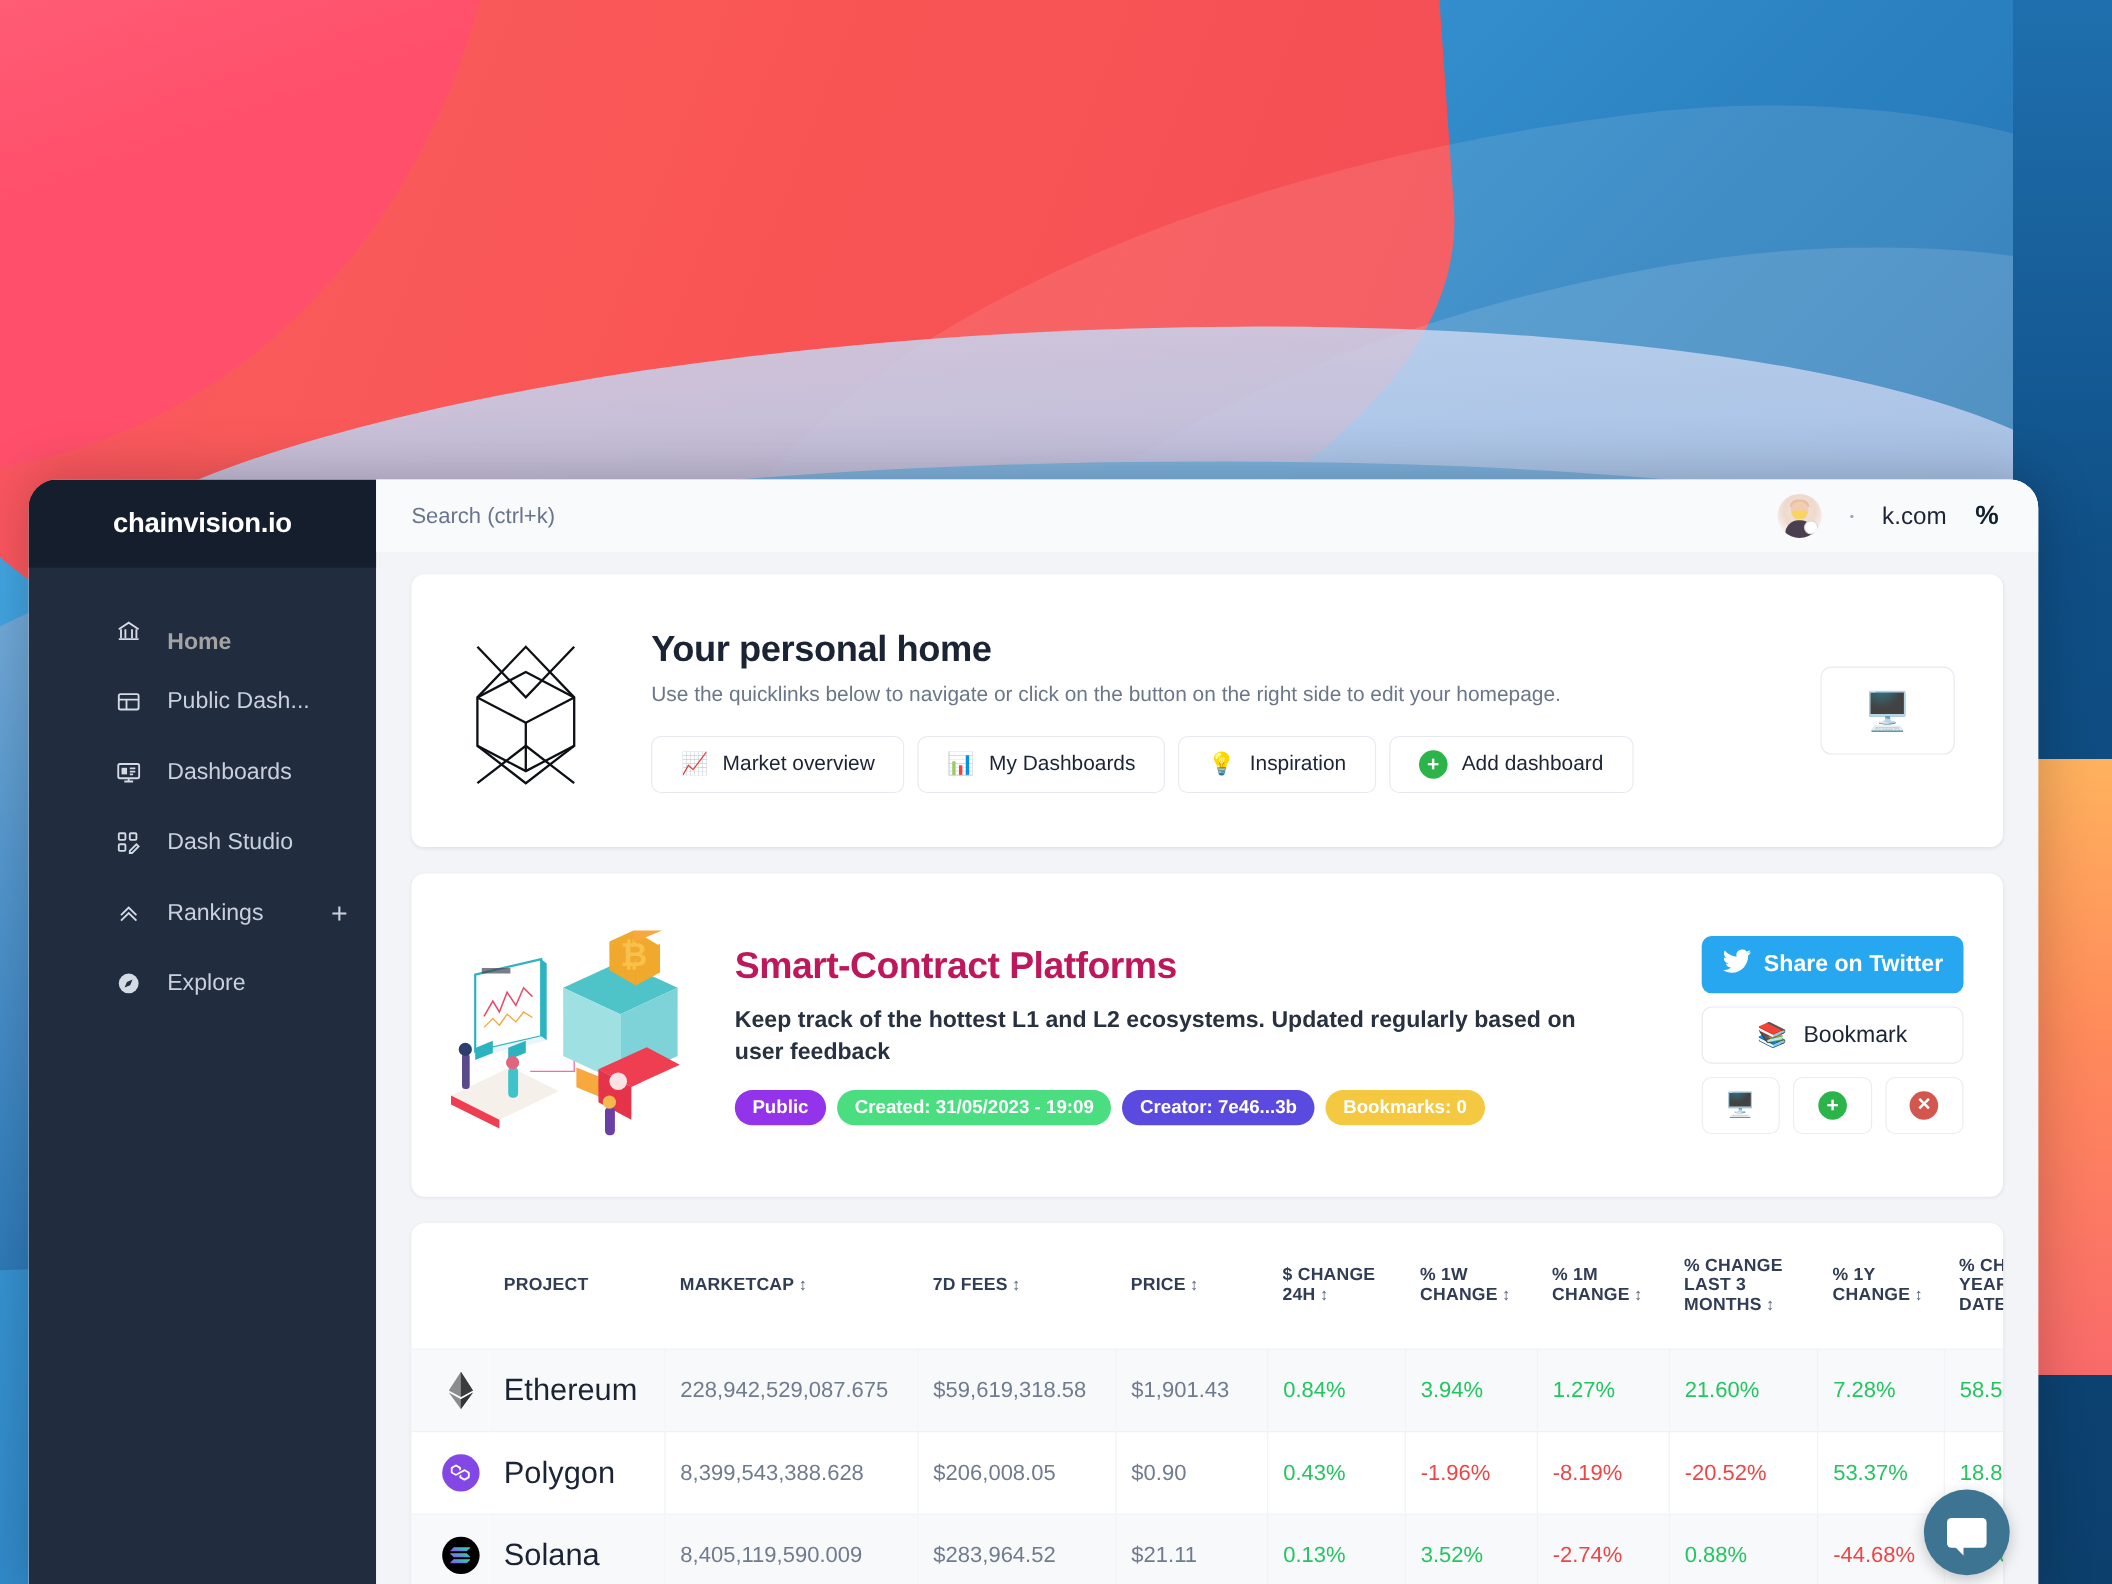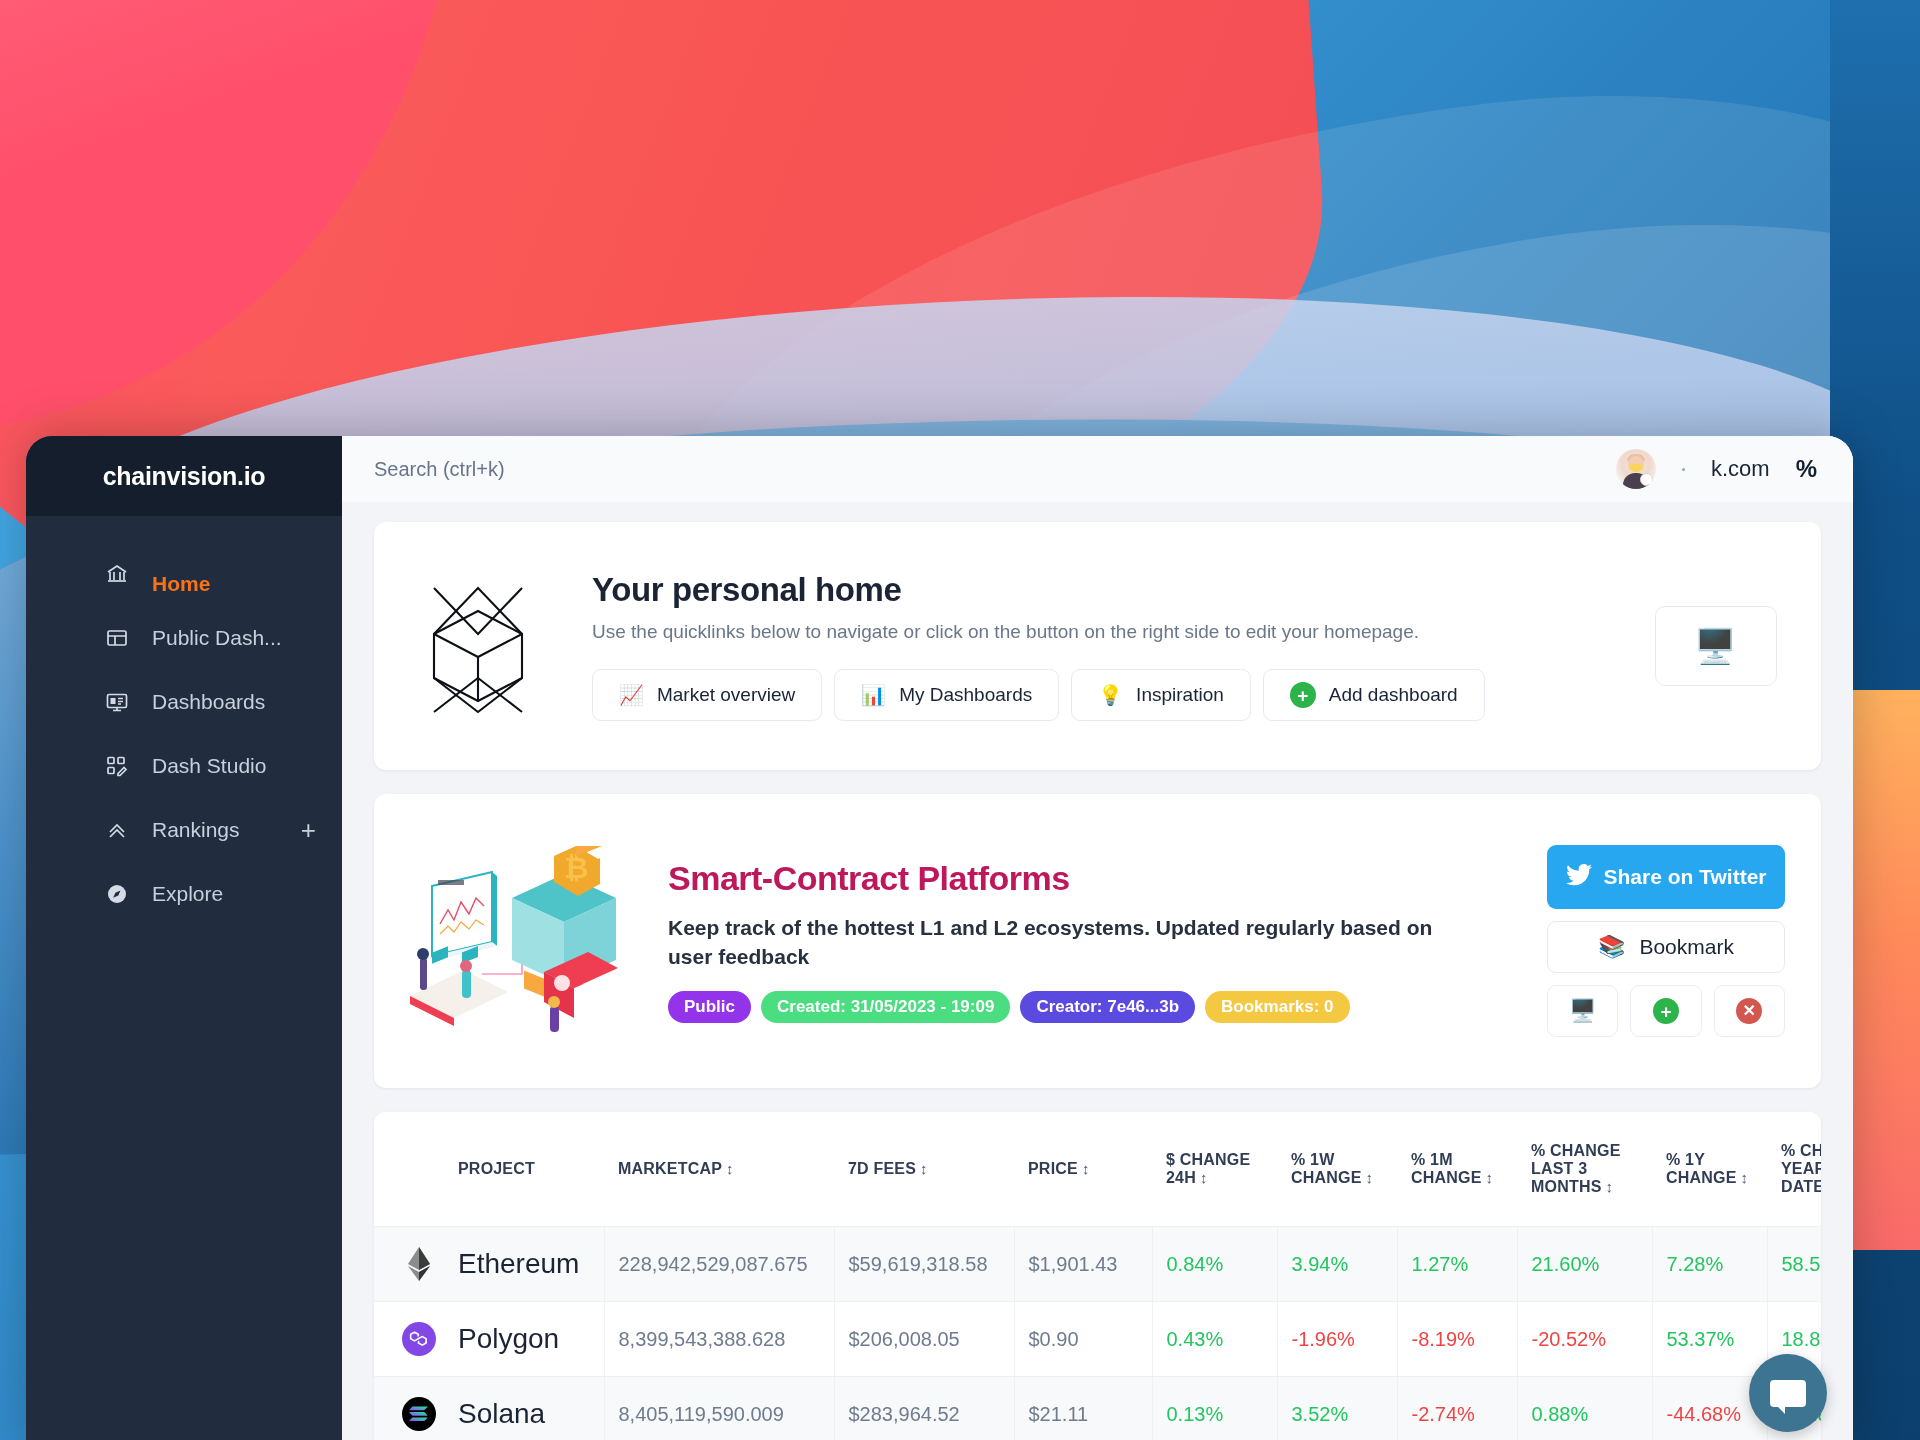--- a/index.html
+++ b/index.html
@@ -130,21 +130,21 @@
     cursor: pointer;
   }
   .nav-item .nav-icon {
     position: absolute;
     left: 78px;
     width: 26px; height: 26px;
     display: flex; align-items: center; justify-content: center;
     color: #d5dbe5;
   }
   .nav-item .nav-label { margin-left: 48px; white-space: nowrap; }
-  .nav-item.active .nav-label { color: #f97316; font-weight: bold; margin-top: 20px; }
+  .nav-item.active .nav-label { color: #a3a3a3; font-weight: bold; margin-top: 20px; }
   .nav-item .nav-plus {
     margin-left: auto;
     color: #c9d0dc;
     font-size: 26px;
     line-height: 1;
   }
   .nav-item svg { width: 24px; height: 24px; fill: none; stroke: currentColor; stroke-width: 1.7; }
 
   
   #main {
@@ -290,21 +290,21 @@
   }
   .dash-actions {
     flex: none;
     width: 238px;
     display: flex;
     flex-direction: column;
     gap: 12px;
     margin-left: 20px;
   }
   .btn-twitter {
-    height: 64px;
+    height: 52px;
     background: #26a7f0;
     border-radius: 9px;
     color: #fff;
     font-size: 21px;
     font-weight: bold;
     display: flex; align-items: center; justify-content: center; gap: 12px;
     cursor: pointer;
   }
   .btn-bookmark {
     height: 52px;

